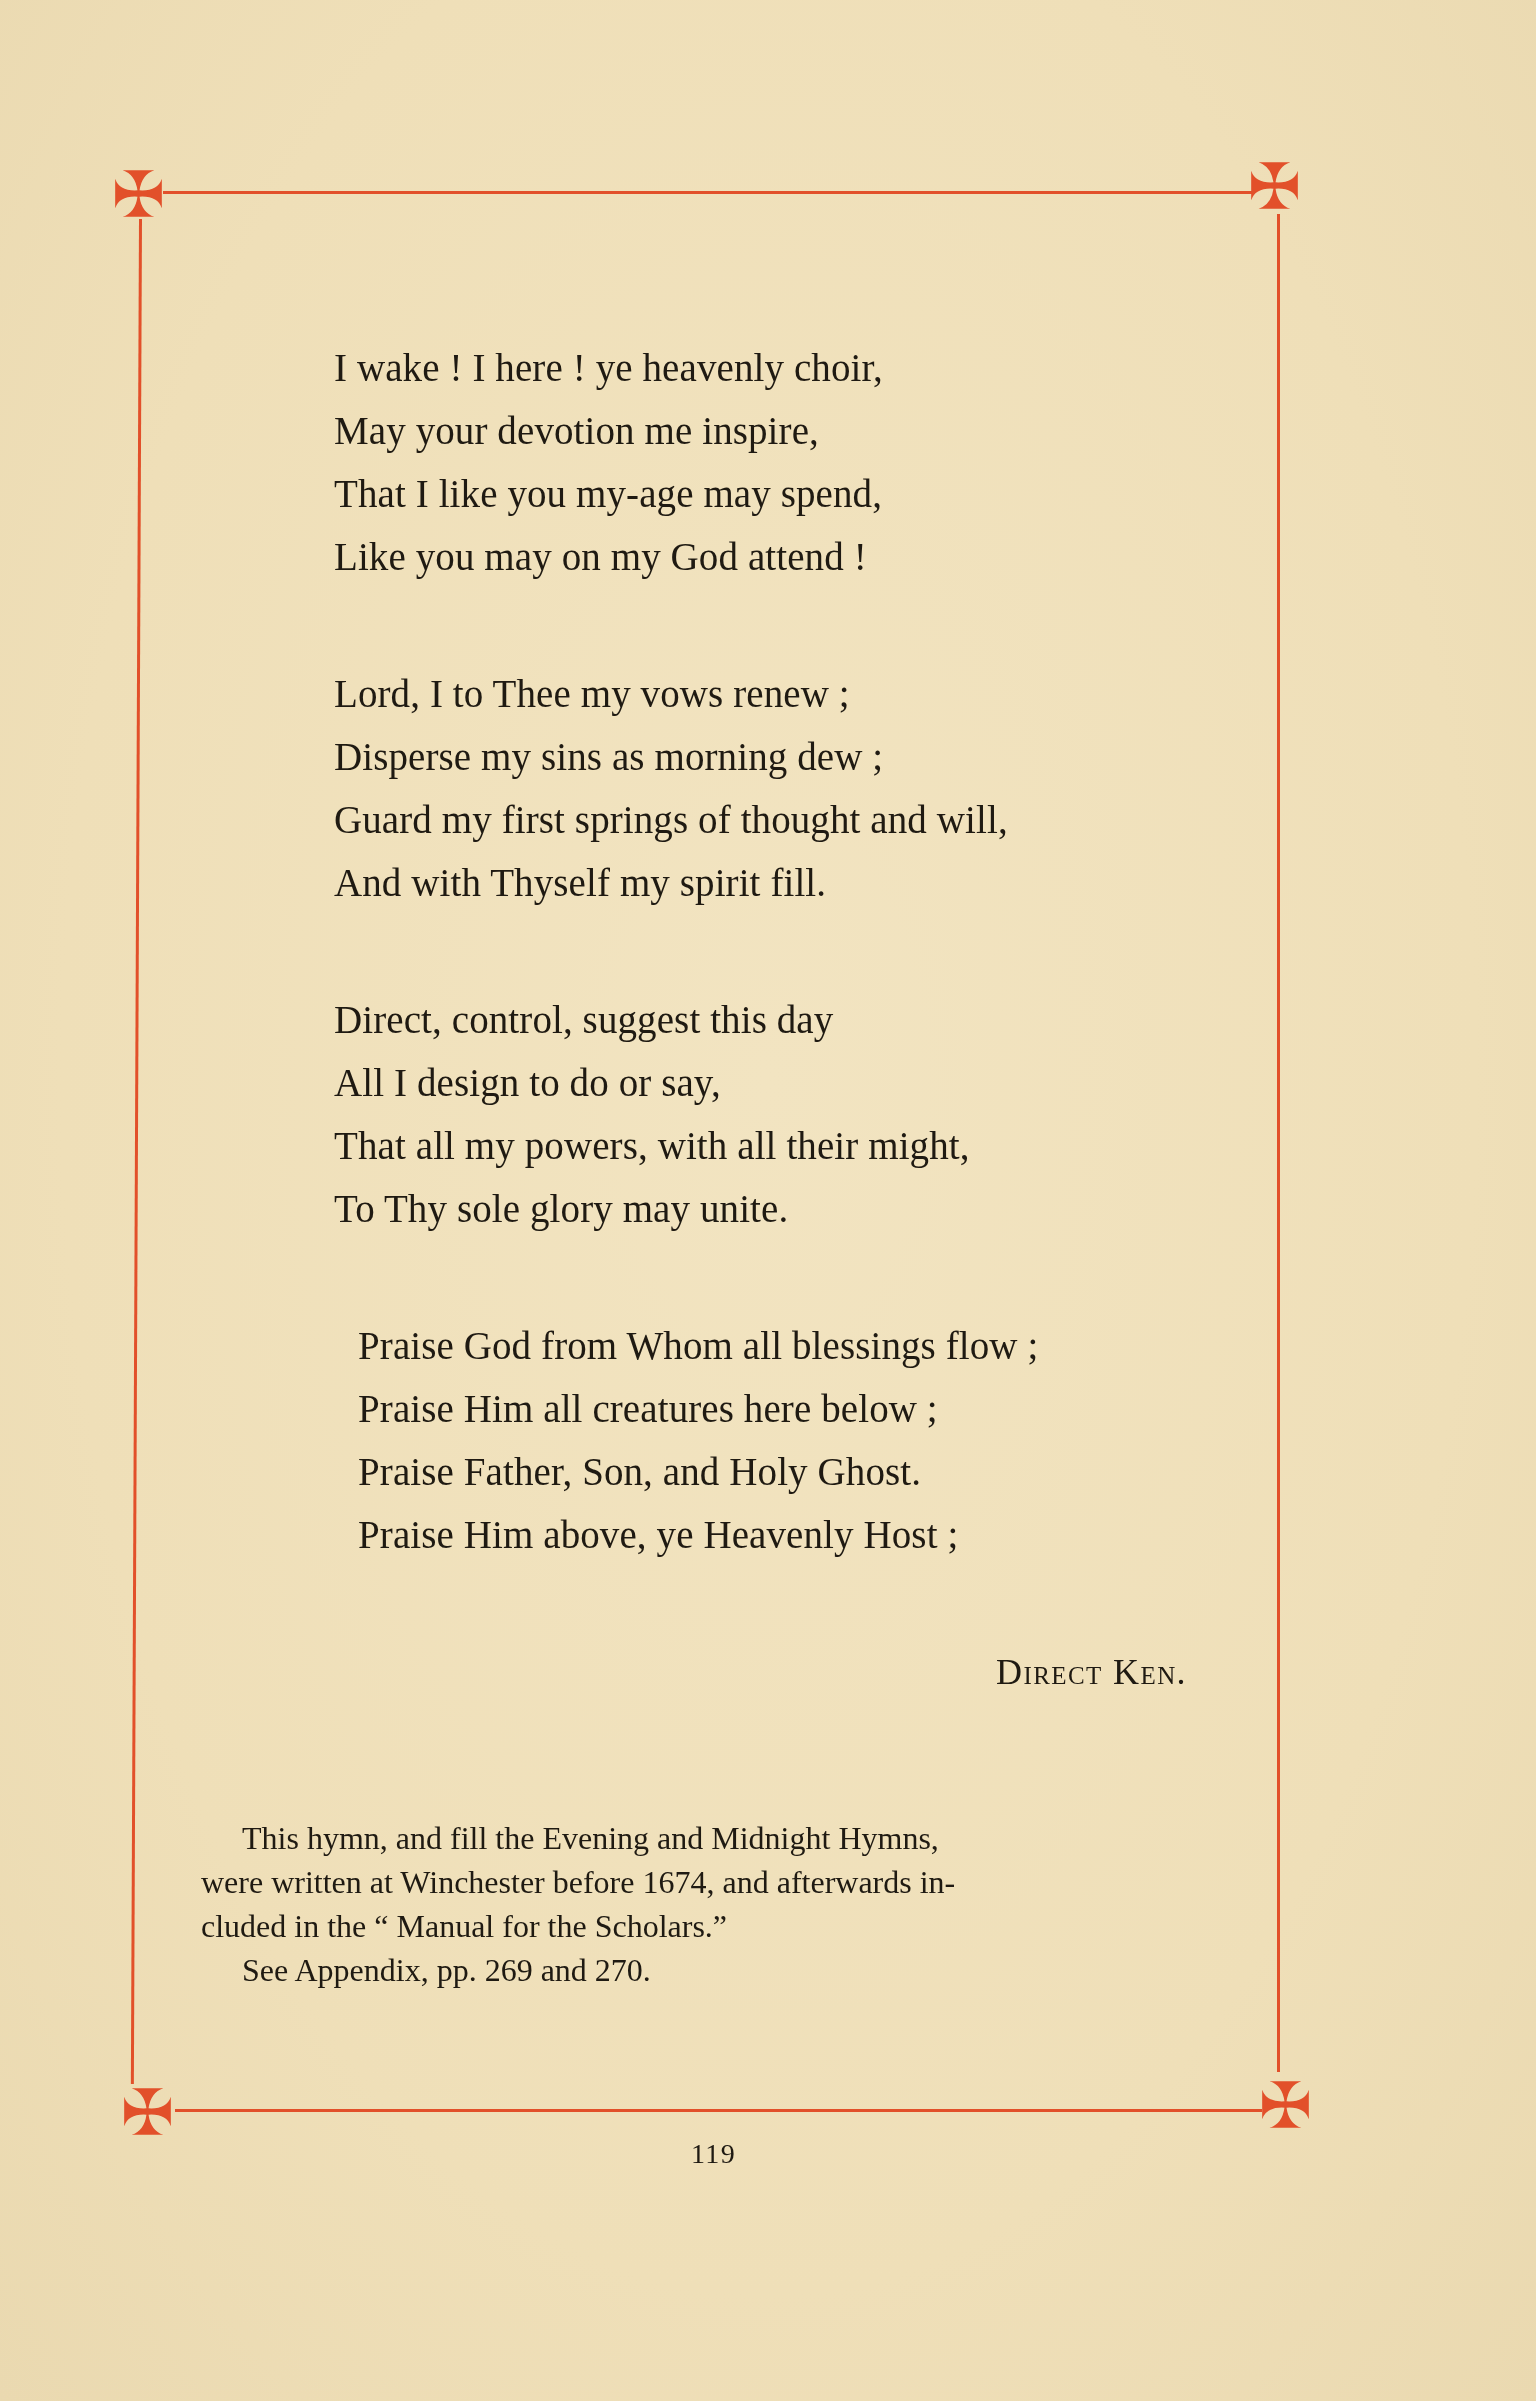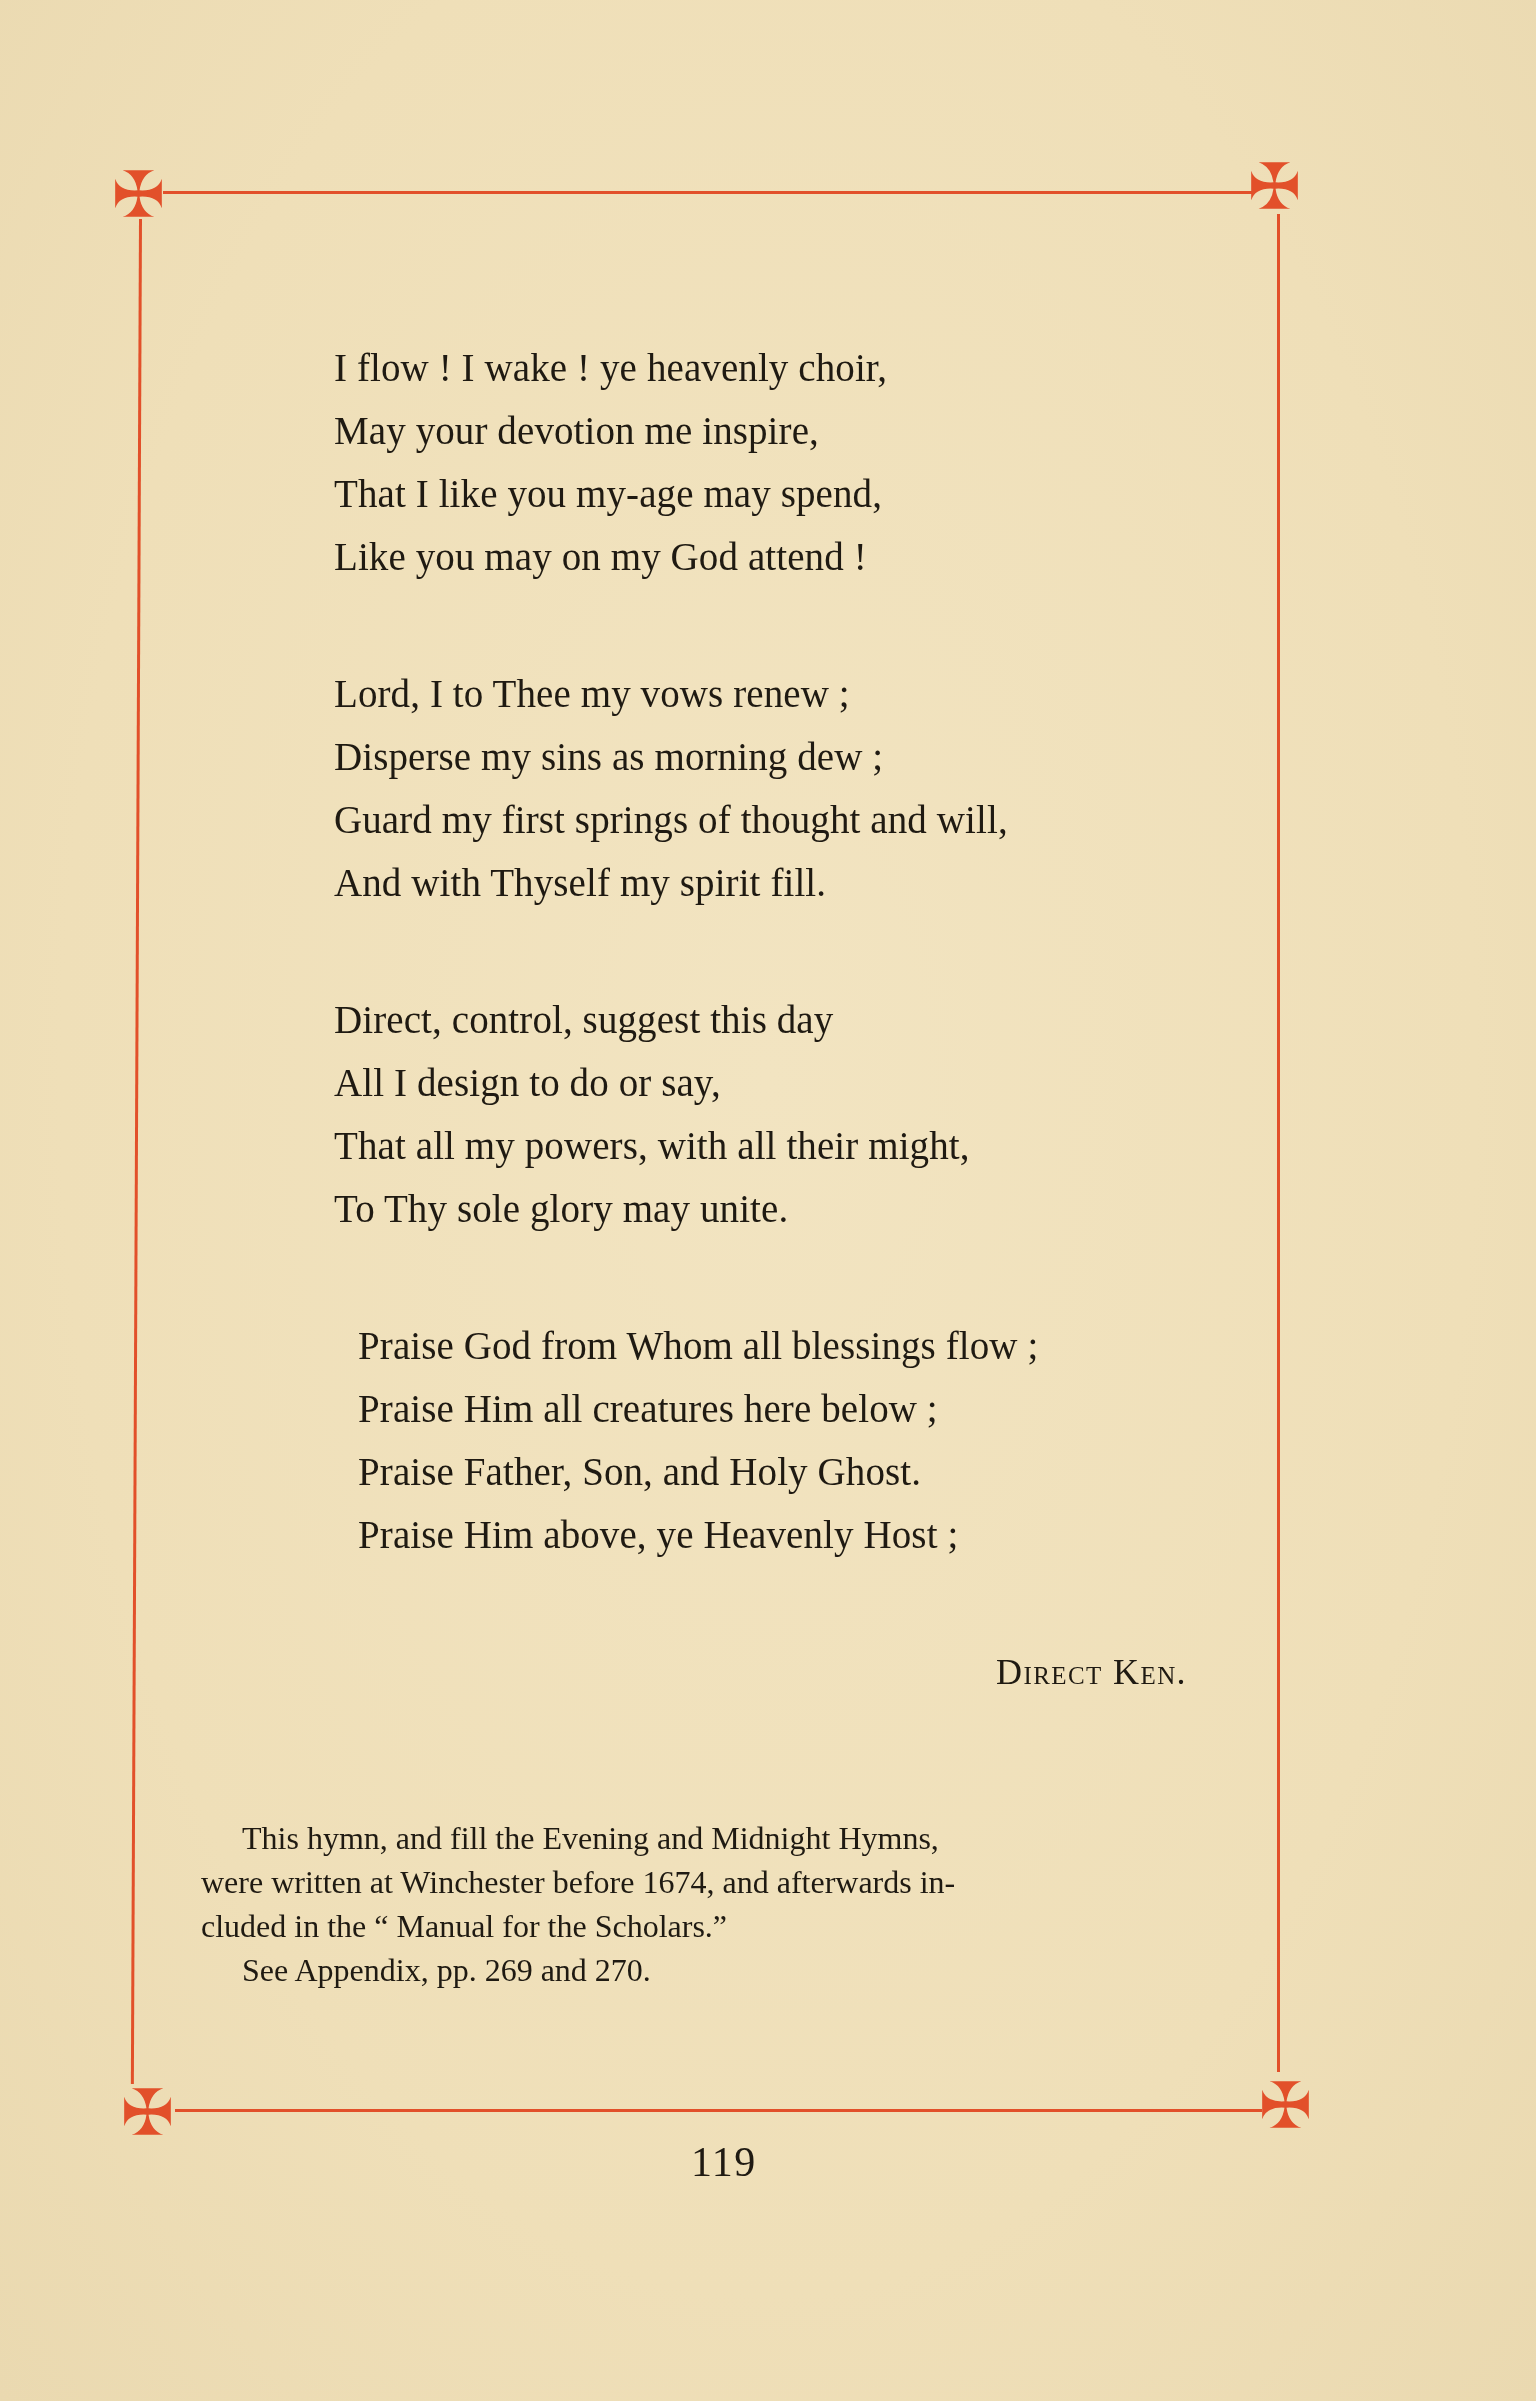--- a/index.html
+++ b/index.html
@@ -32,21 +32,21 @@
     font-size: 36px; font-variant: small-caps; letter-spacing: 1.4px;
   }
   .footnote {
     position: absolute; left: 201px; top: 1816px; width: 1042px;
     font-size: 32px; line-height: 44px; font-family: "Liberation Serif", "DejaVu Serif", serif;
   }
   .footnote .fl { white-space: nowrap; }
   .footnote .indent { padding-left: 41px; }
   .page-number {
     position: absolute; left: 691px; top: 2138px;
-    font-size: 42px; letter-spacing: 1.4px;
+    font-size: 28px; letter-spacing: 1.4px;
   }
 </style>
 </head>
 <body>
 
 <div class="page-bg"></div>
 
 <div class="rule rule-h" style="left: 163px; top: 191px; width: 1089px; background: rgb(226, 80, 42);"></div>
 <div class="rule rule-h" style="left: 175px; top: 2109px; width: 1087px; background: rgb(226, 80, 42);"></div>
 <div class="rule rule-v" style="left: 139px; top: 219px; height: 1865px; transform: skewX(-0.25deg); transform-origin: center top; background: rgb(226, 80, 42);"></div>
@@ -68,21 +68,21 @@
     </svg>
 </div>
 <div class="cross" style="left:1259px; top:2078px;">
   <svg viewBox="0 0 100 100">
       <path d="M20 6 H80 Q56 14 52 44 Q86 46 94 22 V78 Q86 54 52 56 Q56 86 80 94 H20 Q44 86 48 56 Q14 54 6 78 V22 Q14 46 48 44 Q44 14 20 6 Z" fill="#e2502a"></path>
     </svg>
 </div>
 
 <div class="poem">
   <div class="stanza s1">
-    <div class="line">I flow ! I wake ! ye heavenly choir,</div>
+    <div class="line">I wake ! I here ! ye heavenly choir,</div>
     <div class="line">May your devotion me inspire,</div>
     <div class="line">That I like you my-age may spend,</div>
     <div class="line">Like you may on my God attend !</div>
   </div>
   <div class="stanza s2">
     <div class="line">Lord, I to Thee my vows renew ;</div>
     <div class="line">Disperse my sins as morning dew ;</div>
     <div class="line">Guard my first springs of thought and will,</div>
     <div class="line">And with Thyself my spirit fill.</div>
   </div>

